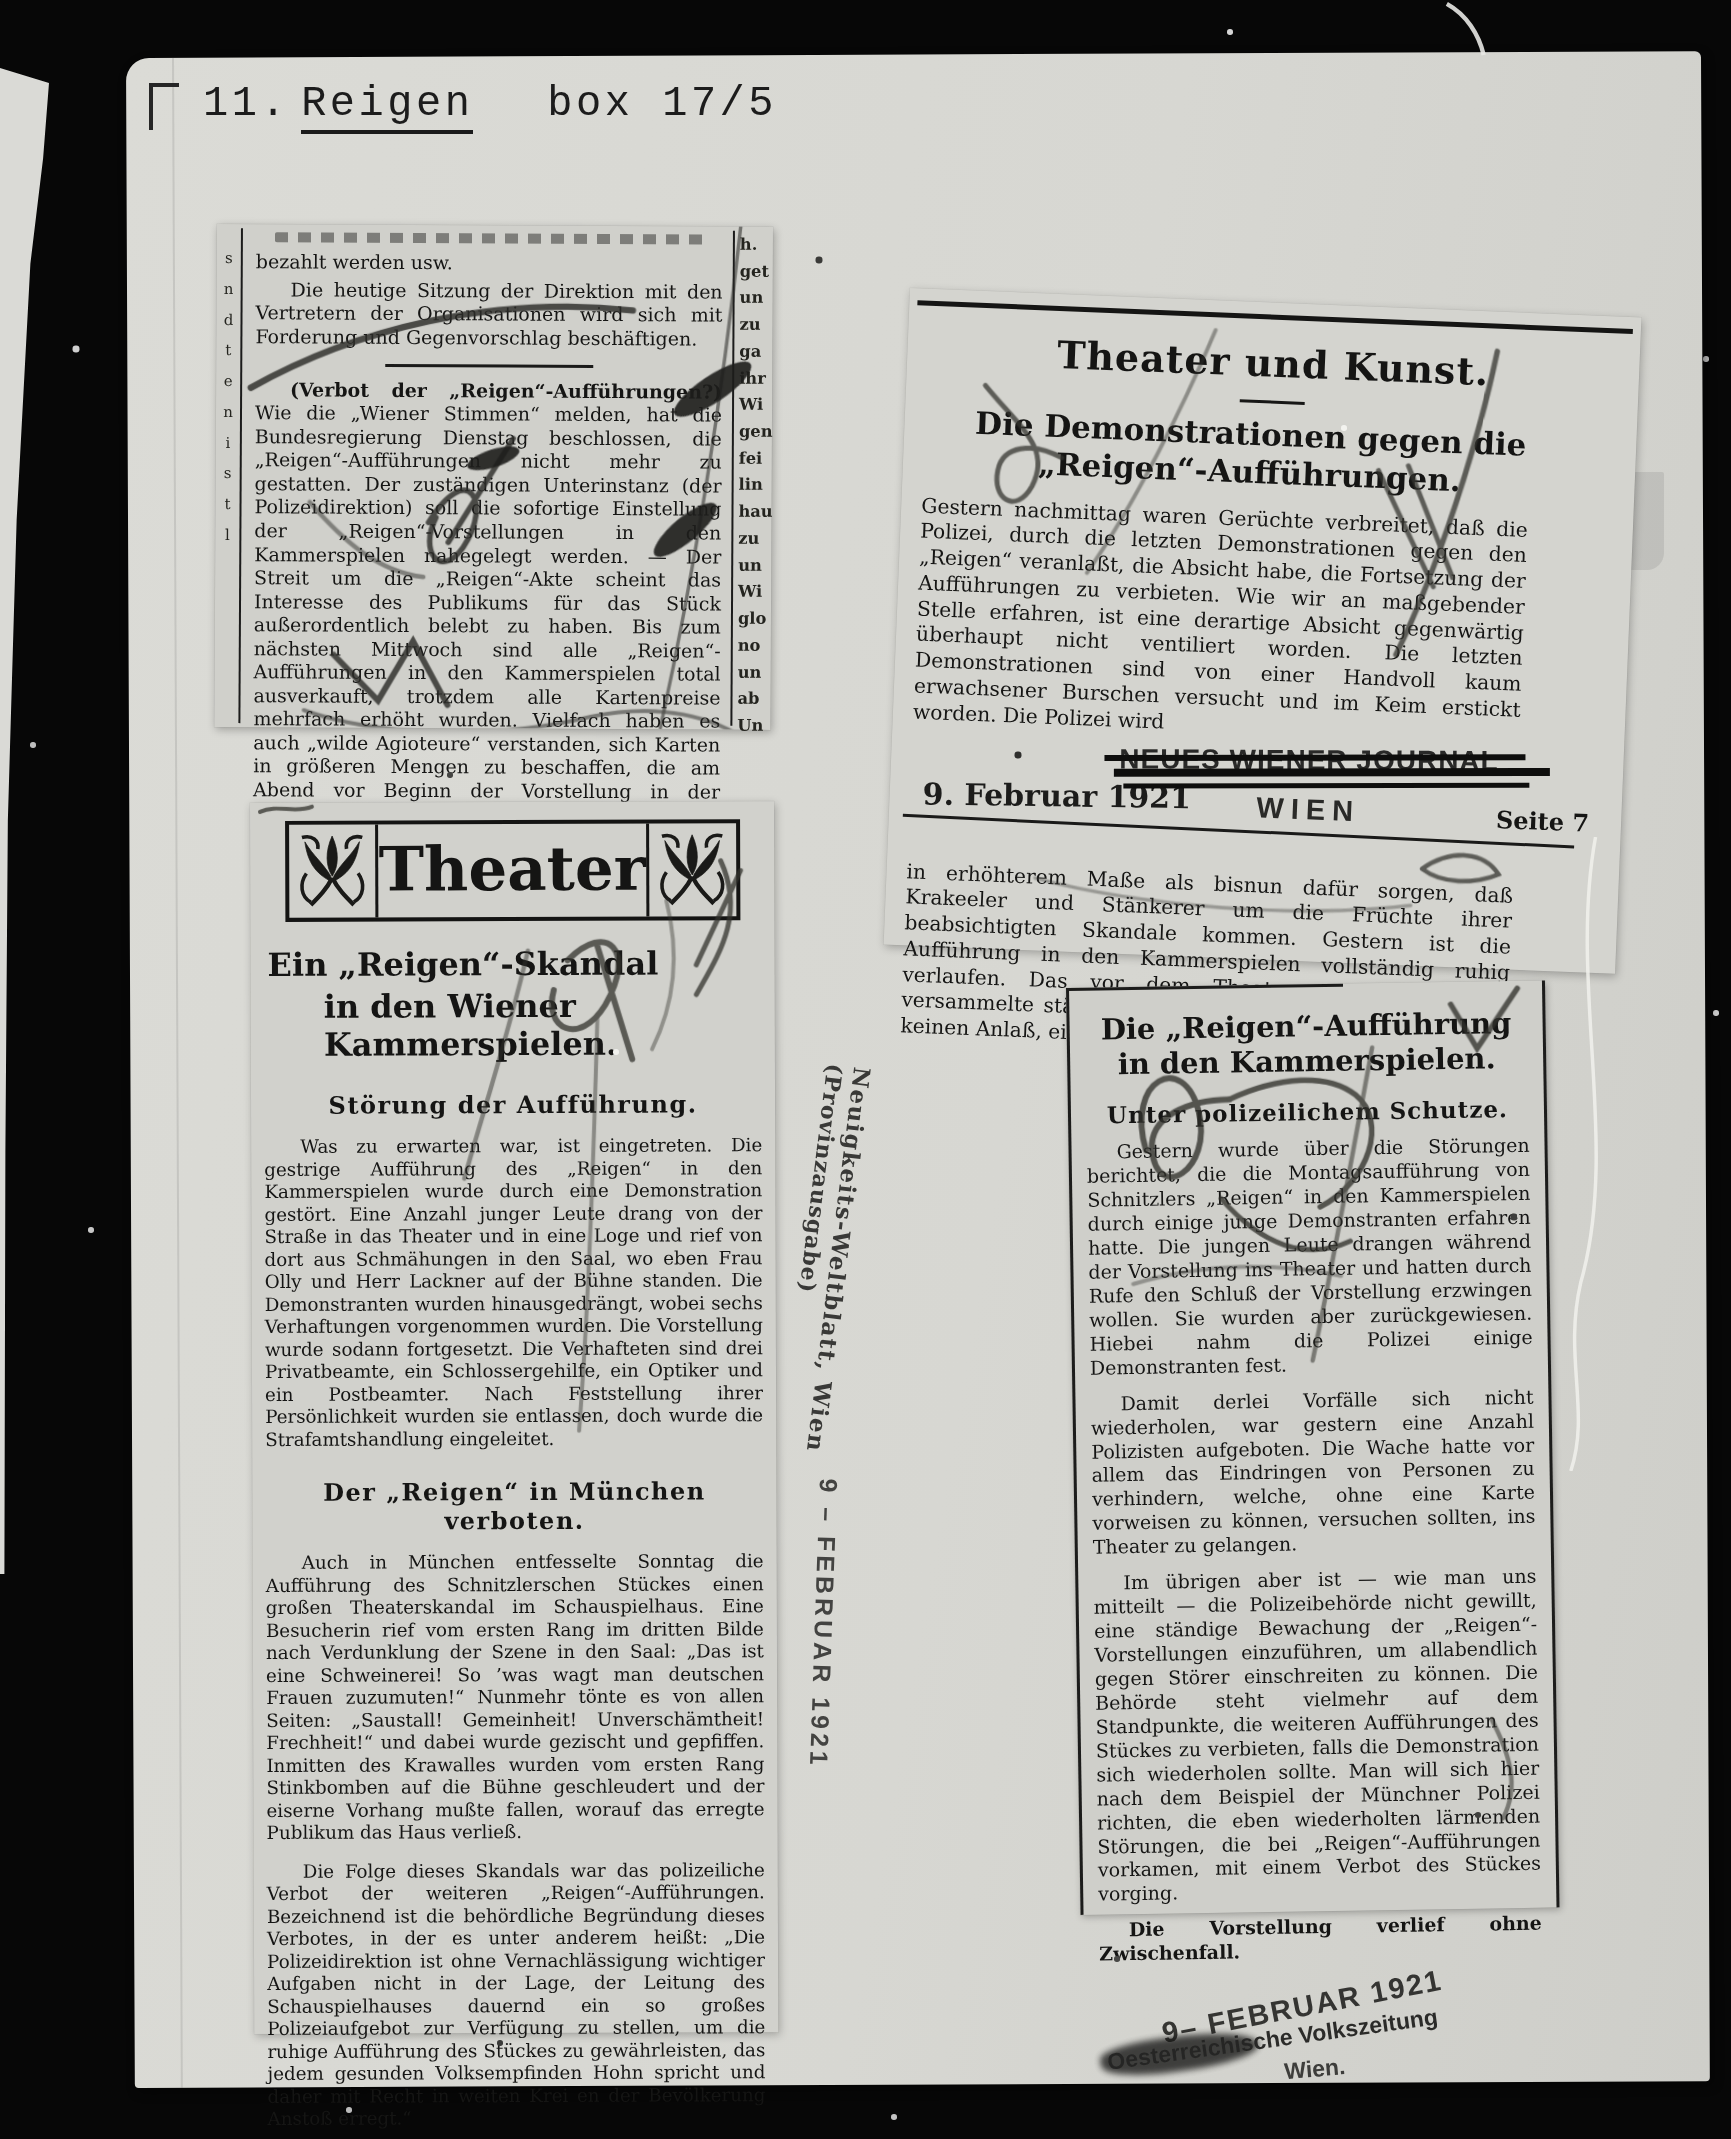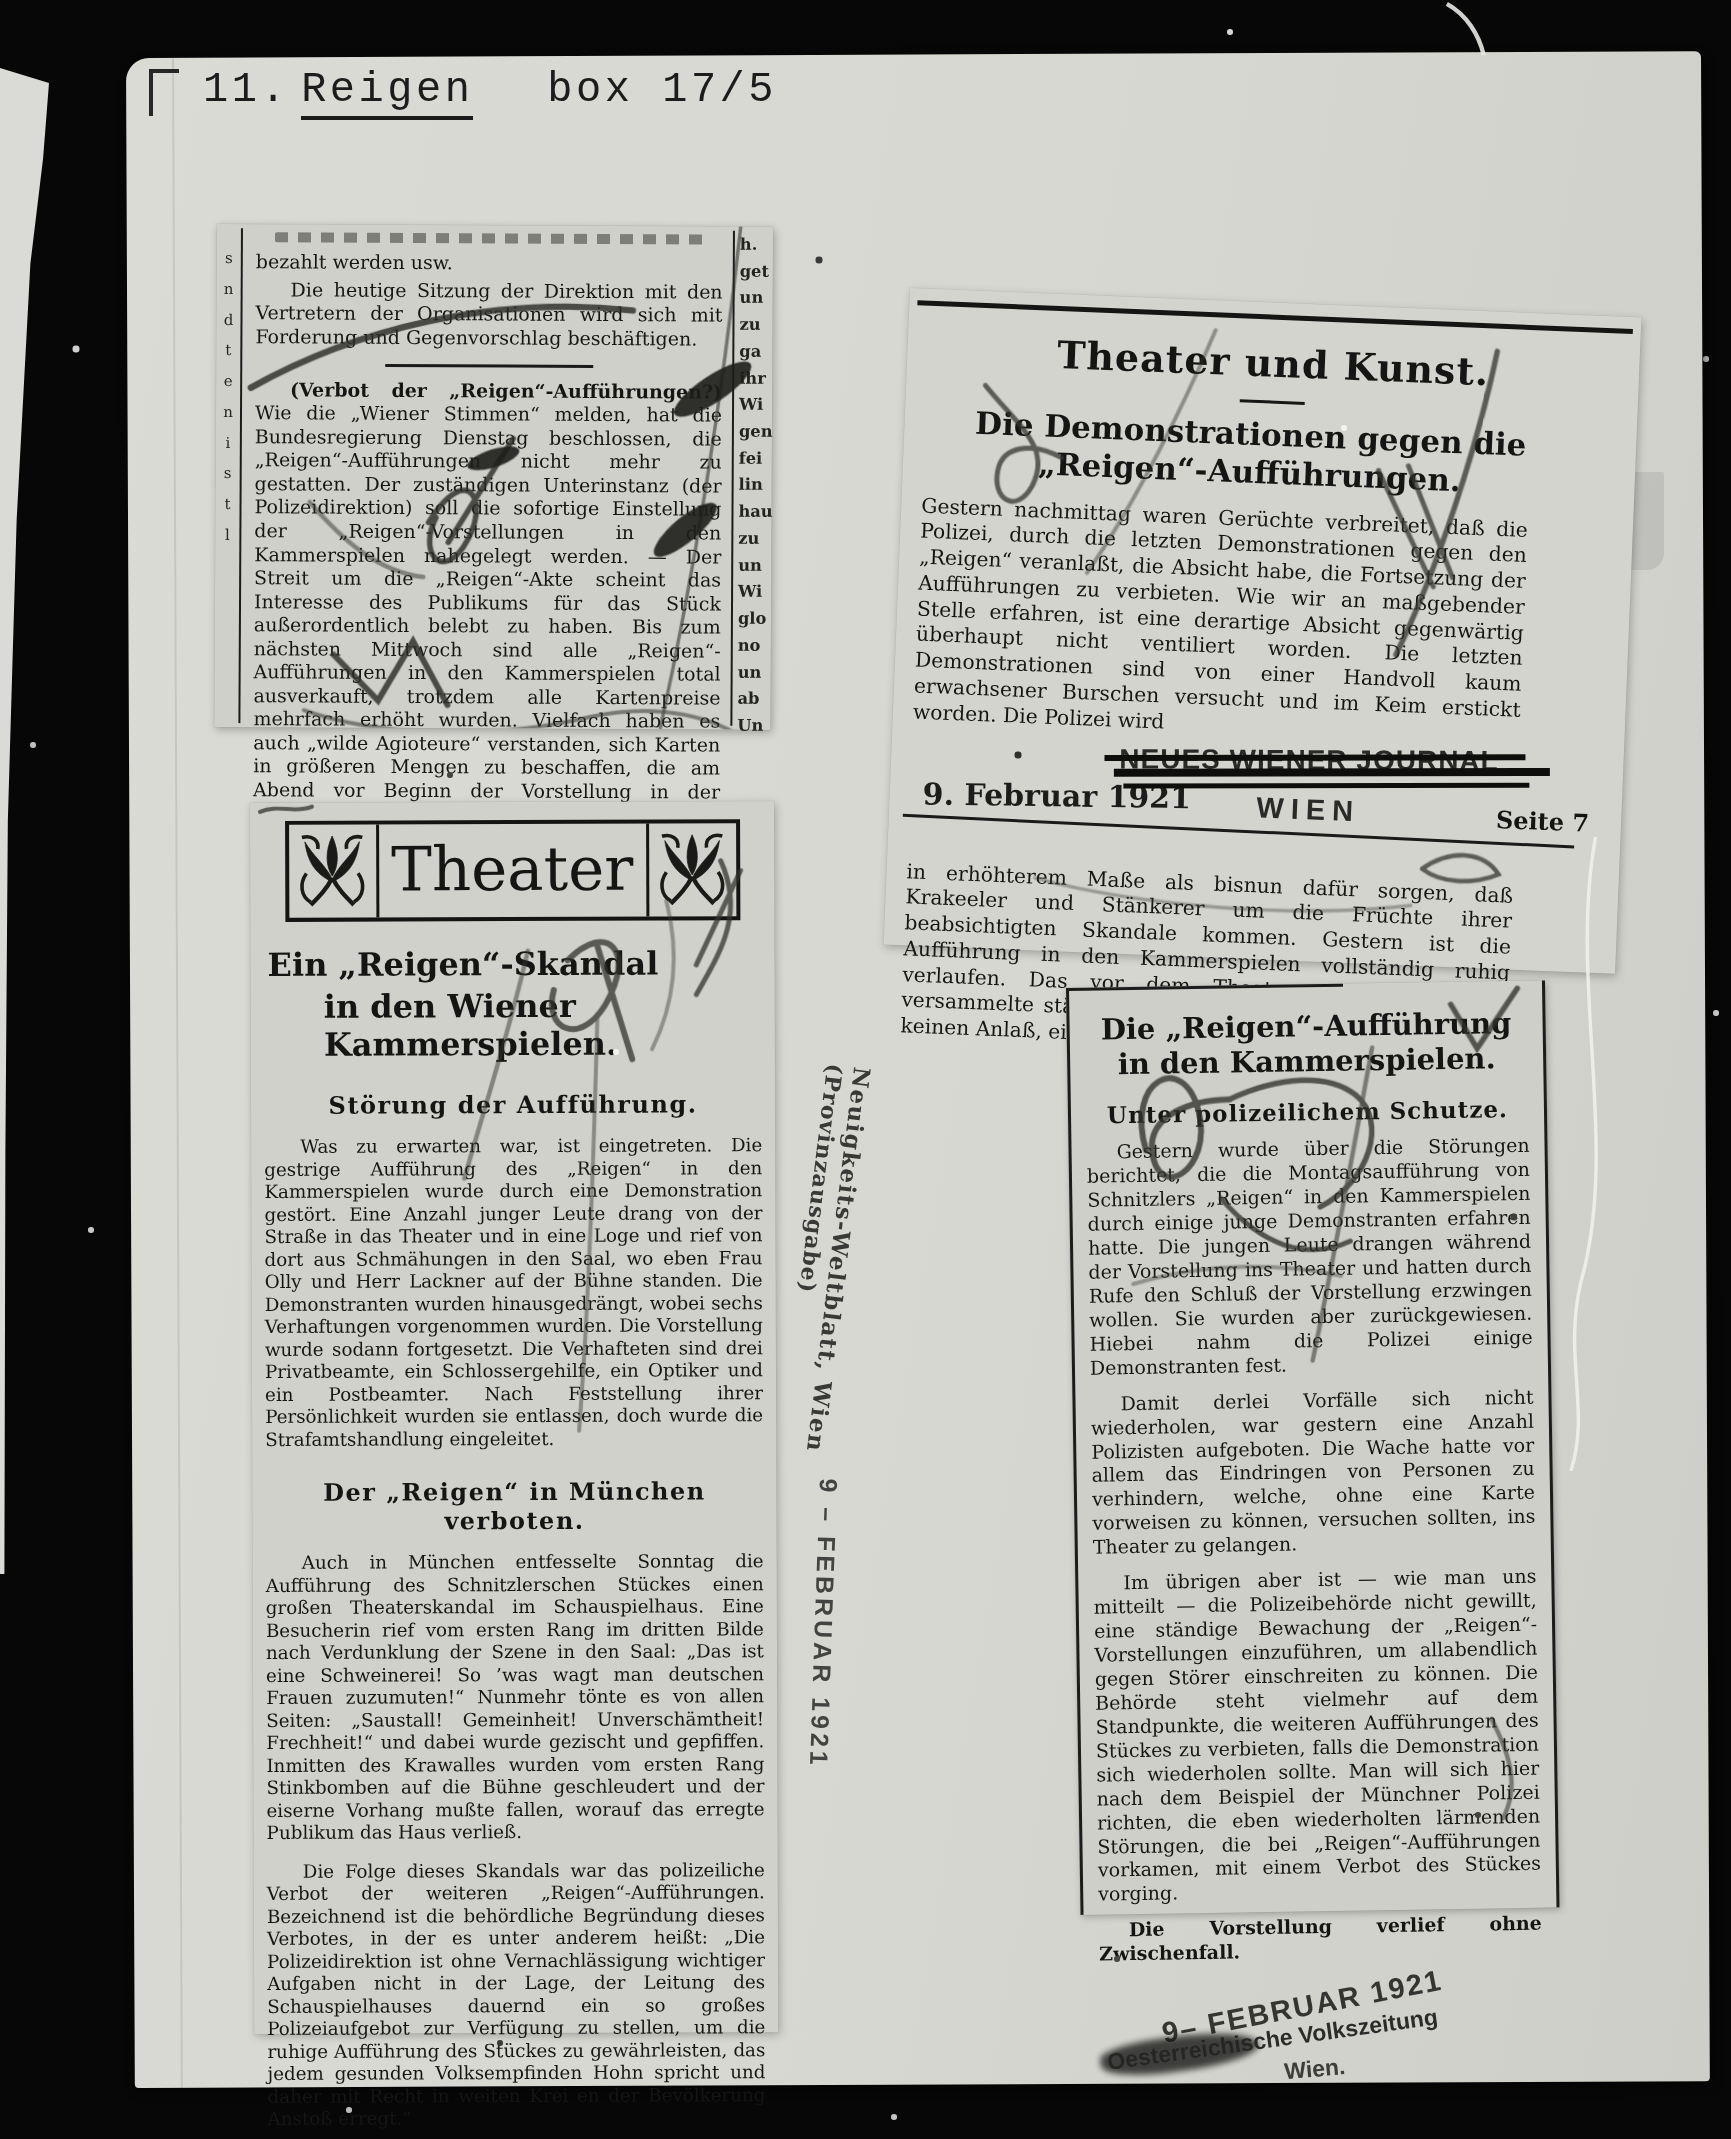--- a/index.html
+++ b/index.html
@@ -32,21 +32,21 @@
   #album-page{
     position:absolute;left:126px;top:58px;width:1575px;height:2030px;
     background:linear-gradient(100deg,#dbdbd6 0%,#d7d7d2 55%,#cecec9 100%);
     border-radius:23px 6px 4px 4px;
     transform:rotate(-0.25deg);transform-origin:top left;
     box-shadow:3px 4px 11px rgba(0,0,0,.45);
   }
   #page-crease{position:absolute;left:46px;top:0;bottom:0;width:1.5px;background:rgba(60,60,60,.13);}
 
   
-  #page-header{position:absolute;left:149px;top:66px;display:flex;align-items:flex-start;color:#1c1c1c;}
+  #page-header{position:absolute;left:149px;top:80px;display:flex;align-items:flex-start;color:#1c1c1c;}
   #header-bracket{display:inline-block;width:26px;height:43px;border-left:4.5px solid #262626;border-top:4.5px solid #262626;margin-right:24px;margin-top:3px;}
   .hdr-text{font-family:"Liberation Mono", monospace;font-size:42px;letter-spacing:3.5px;white-space:nowrap;}
   #header-title{margin-left:12px;border-bottom:4px solid #1b1b1b;padding-bottom:2px;}
   #header-box{margin-left:74px;}
 
   
   .clip{position:absolute;color:#151514;}
   .clip p{margin:0;text-align:justify;}
   .scrawl{position:absolute;left:0;top:0;pointer-events:none;}
 
@@ -85,21 +85,21 @@
   #c2-longrule{position:absolute;left:-6px;right:-59px;top:87px;height:3px;background:#1a1a19;transform:rotate(.4deg);}
   #c2-p2{font-size:20.3px;line-height:1.27;padding:17px 105px 0 20px;}
 
   
   #clip3{left:250px;top:803px;width:524px;height:1231px;background:#d1d1cc;
     transform:rotate(-.2deg);box-shadow:0 0 0 0.5px rgba(0,0,0,.07),1.5px 2.5px 8px rgba(0,0,0,.25);}
   #c3-mast{margin:18px auto 0;width:447px;height:93px;border:4px solid #141413;display:flex;}
   .c3-orn{width:87px;display:flex;align-items:center;justify-content:center;}
   #c3-orn-l{border-right:3.5px solid #141413;}
   #c3-orn-r{border-left:3.5px solid #141413;}
-  #c3-title{flex:1;text-align:center;font-weight:normal;font-size:61px;line-height:90px;}
+  #c3-title{flex:1;text-align:center;font-weight:bold;font-size:61px;line-height:90px;}
   #c3-h1{font-size:32px;font-weight:bold;margin:24px 0 0 17px;}
   #c3-h2{font-size:32px;font-weight:bold;margin:4px 0 0 73px;}
   .c3-sub{text-align:center;font-size:24px;font-weight:bold;letter-spacing:1.5px;margin-top:27px;}
   #clip3 p{font-size:18.3px;line-height:1.23;padding:0 13px;text-indent:36px;margin-top:16px;}
 
   
   #vstamp{position:absolute;left:876px;top:1069px;width:575px;transform:rotate(97deg);transform-origin:left top;color:#242422;opacity:.88;}
   #vstamp-paper{font-size:23px;font-weight:bold;letter-spacing:1.5px;white-space:nowrap;}
   #vstamp-edition{font-size:22px;font-weight:bold;letter-spacing:1px;white-space:nowrap;margin-top:1px;}
   #vdate{position:absolute;left:843px;top:1479px;width:357px;transform:rotate(92deg);transform-origin:left top;

